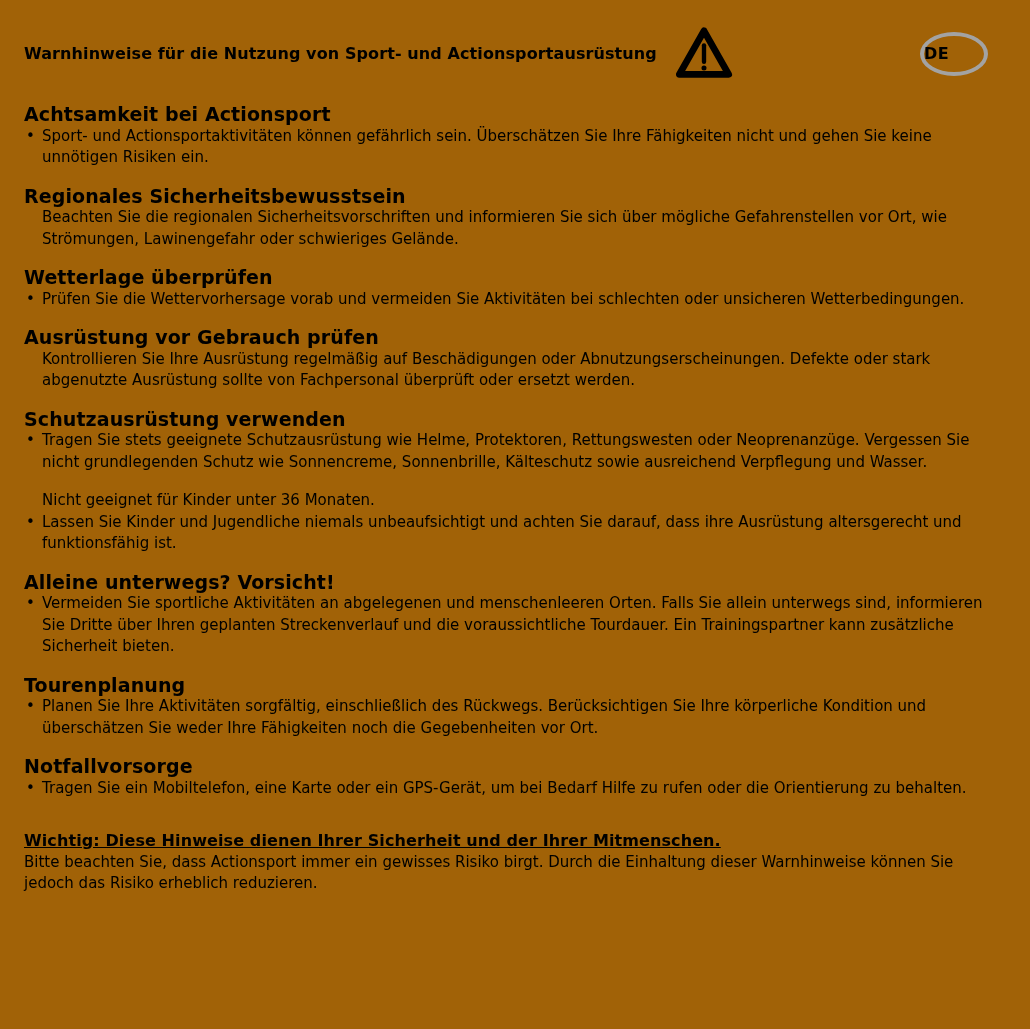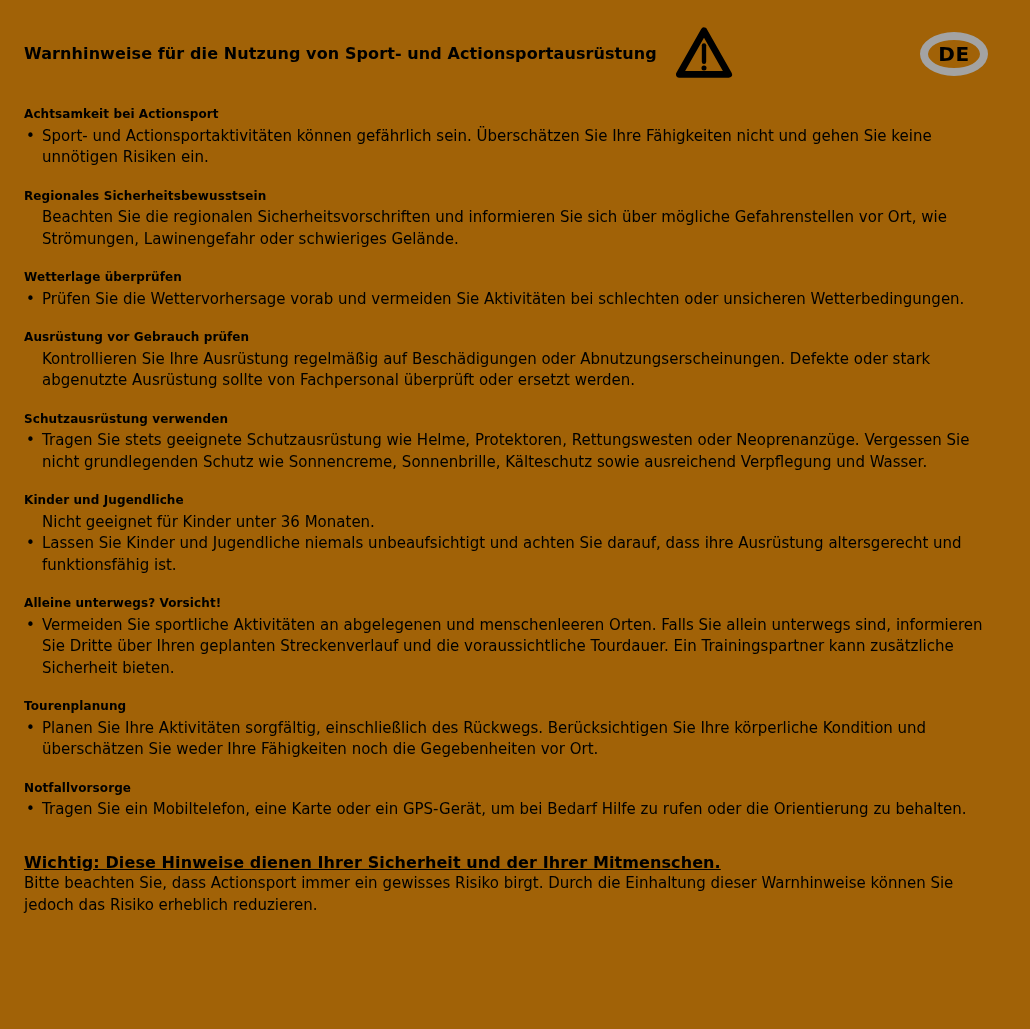--- a/index.html
+++ b/index.html
@@ -30,34 +30,33 @@
   .warn-icon {
     margin-left: 16px;
     flex: 0 0 auto;
     display: block;
   }
   .lang-badge {
     margin-left: auto;
     margin-right: 8px;
     width: 68px;
     height: 44px;
-    border: 8px solid #a3a3a3;
+    border: 4px solid #a3a3a3;
     border-radius: 50%;
     display: flex;
     align-items: center;
-    justify-content: center;
-    font-size: 20px;
+    font-size: 16px;
     font-weight: bold;
     letter-spacing: 0.5px;
   }
   
   .sections { margin-top: 22px; }
   .section { margin-bottom: 17px; }
   .section-heading {
-    font-size: 12px;
+    font-size: 19px;
     font-weight: bold;
     line-height: 21.5px;
     letter-spacing: 0.1px;
   }
   .item {
     position: relative;
     padding-left: 18px;
     font-size: 15px;
     line-height: 21.5px;
     max-width: 975px;
@@ -116,21 +115,20 @@
       </section>
       <section class="section">
         <h2 class="section-heading">Ausrüstung vor Gebrauch prüfen</h2>
         <div class="item"><span>Kontrollieren Sie Ihre Ausrüstung regelmäßig auf Beschädigungen oder Abnutzungserscheinungen. Defekte oder stark abgenutzte Ausrüstung sollte von Fachpersonal überprüft oder ersetzt werden.</span></div>
       </section>
       <section class="section">
         <h2 class="section-heading">Schutzausrüstung verwenden</h2>
         <div class="item bulleted"><span class="bullet">•</span><span>Tragen Sie stets geeignete Schutzausrüstung wie Helme, Protektoren, Rettungswesten oder Neoprenanzüge. Vergessen Sie nicht grundlegenden Schutz wie Sonnencreme, Sonnenbrille, Kälteschutz sowie ausreichend Verpflegung und Wasser.</span></div>
       </section>
       <section class="section">
-        <h2 class="section-heading">Kinder und Jugendliche</h2>
         <div class="item"><span>Nicht geeignet für Kinder unter 36 Monaten.</span></div>
         <div class="item bulleted"><span class="bullet">•</span><span>Lassen Sie Kinder und Jugendliche niemals unbeaufsichtigt und achten Sie darauf, dass ihre Ausrüstung altersgerecht und funktionsfähig ist.</span></div>
       </section>
       <section class="section">
         <h2 class="section-heading">Alleine unterwegs? Vorsicht!</h2>
         <div class="item bulleted"><span class="bullet">•</span><span>Vermeiden Sie sportliche Aktivitäten an abgelegenen und menschenleeren Orten. Falls Sie allein unterwegs sind, informieren Sie Dritte über Ihren geplanten Streckenverlauf und die voraussichtliche Tourdauer. Ein Trainingspartner kann zusätzliche Sicherheit bieten.</span></div>
       </section>
       <section class="section">
         <h2 class="section-heading">Tourenplanung</h2>
         <div class="item bulleted"><span class="bullet">•</span><span>Planen Sie Ihre Aktivitäten sorgfältig, einschließlich des Rückwegs. Berücksichtigen Sie Ihre körperliche Kondition und überschätzen Sie weder Ihre Fähigkeiten noch die Gegebenheiten vor Ort.</span></div>

